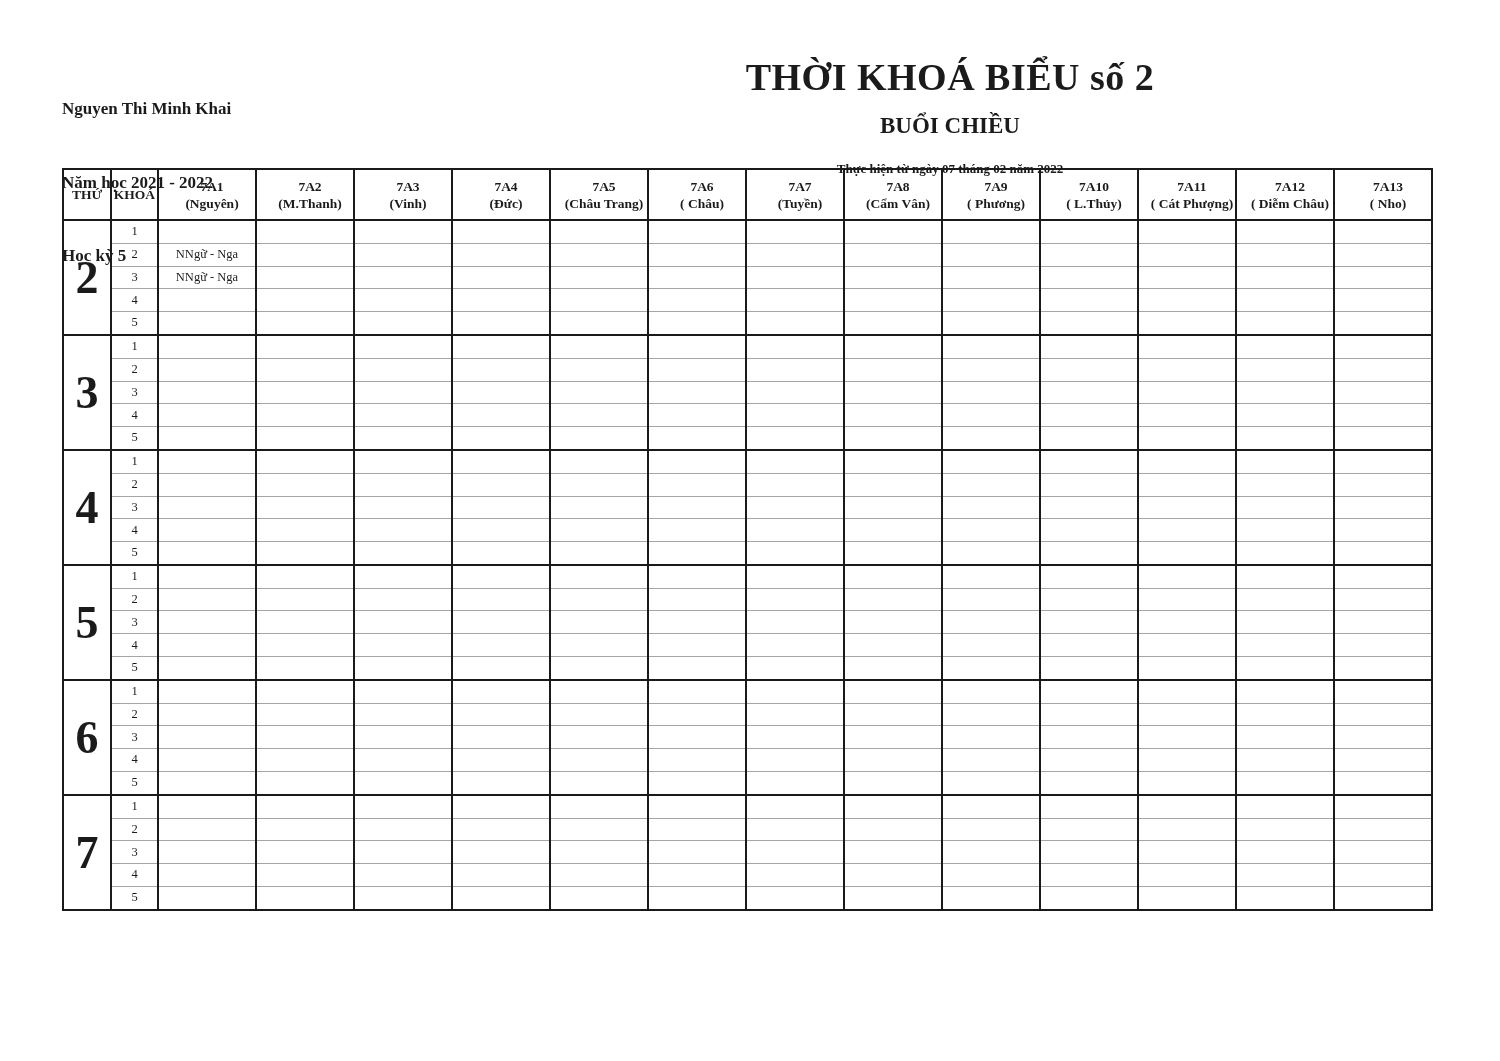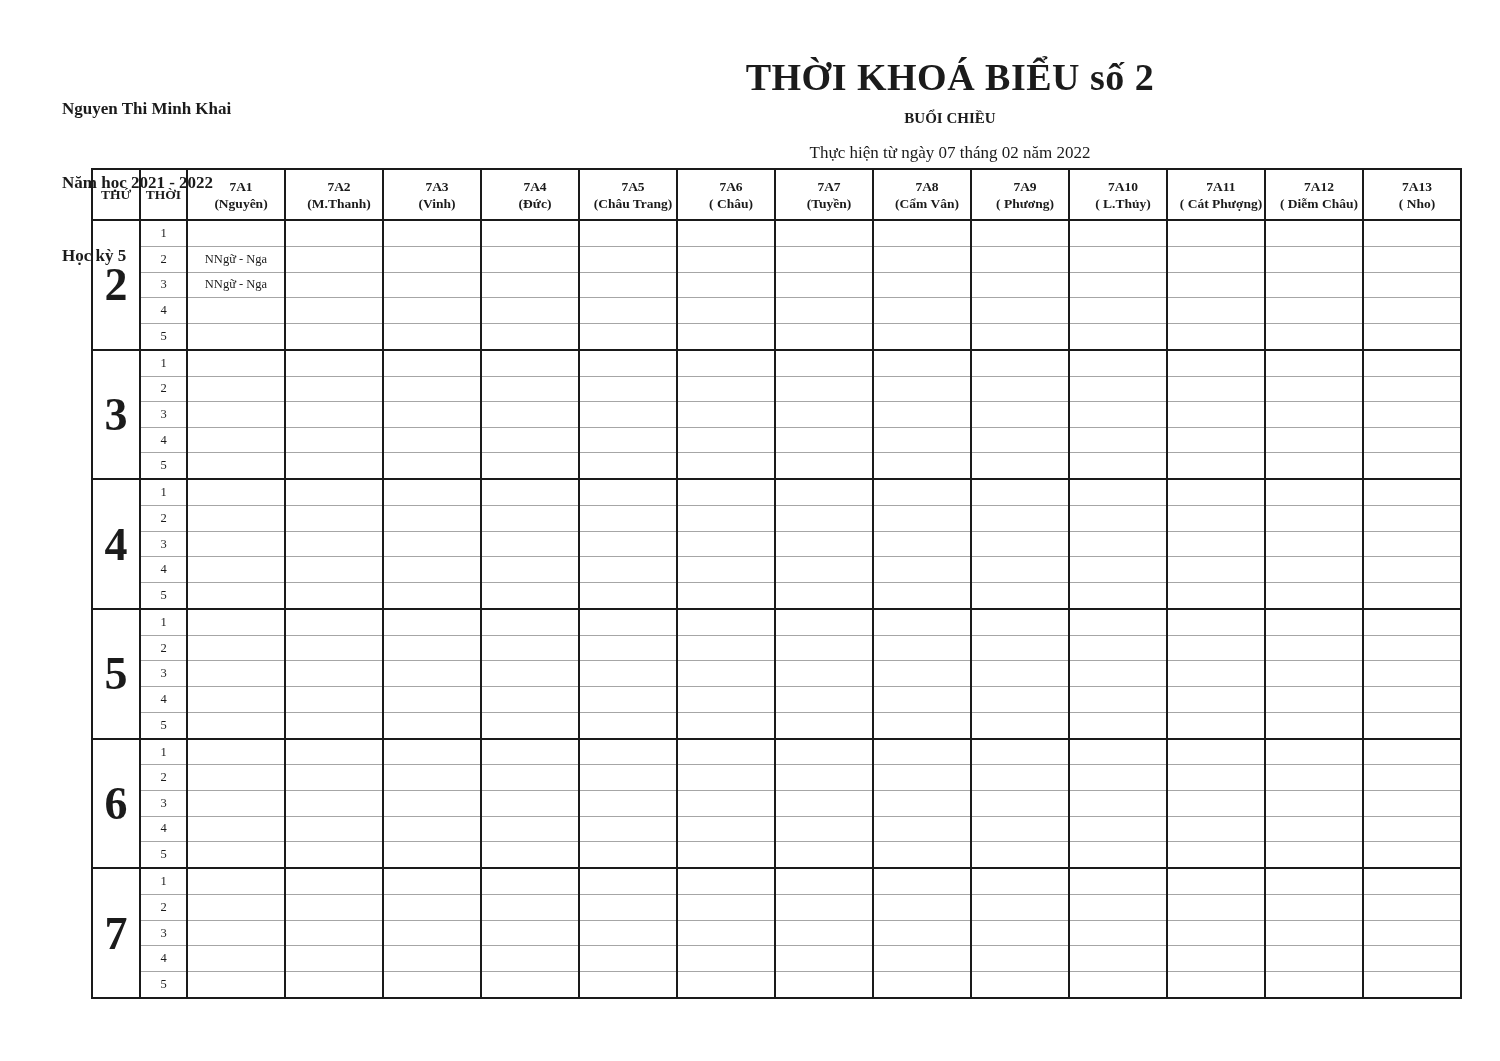--- a/index.html
+++ b/index.html
@@ -36,42 +36,41 @@
     width: 780px;
     text-align: center;
   }
   .title {
     font-size: 38px;
     font-weight: bold;
     line-height: 46px;
     letter-spacing: 0.5px;
   }
   .subtitle {
-    font-size: 15px;
+    font-size: 23px;
     font-weight: bold;
     line-height: 28px;
-    margin-top: 4px;
+    margin-top: 12px;
   }
   .effective {
-    font-size: 17px;
-    font-weight: normal;
+    font-size: 13px;
+    font-weight: bold;
     line-height: 22px;
-    margin-top: 10px;
+    margin-top: 18px;
   }
 
   
   table.tt {
     position: absolute;
     left: 62px;
     top: 168px;
     width: 1371px;
-    height: 831px;
+    height: 743px;
     border-collapse: collapse;
     table-layout: fixed;
-    margin-left: 29px;
   }
   col.c-day    { width: 48px; }
   col.c-period { width: 47px; }
 
   .tt th, .tt td {
     padding: 0;
     text-align: center;
     vertical-align: middle;
     overflow: hidden;
     white-space: nowrap;
@@ -142,21 +141,21 @@
         <col>
         <col>
         <col>
         <col>
         <col>
         <col>
       </colgroup>
     <thead>
         <tr>
           <th>THỨ</th>
-          <th>THỜI</th>
+          <th>KHOÁ</th>
           <th>
             <div class="cls-name">7A1</div>
             <div class="cls-teacher">(Nguyên)</div>
           </th>
           <th>
             <div class="cls-name">7A2</div>
             <div class="cls-teacher">(M.Thanh)</div>
           </th>
           <th>
             <div class="cls-name">7A3</div>

